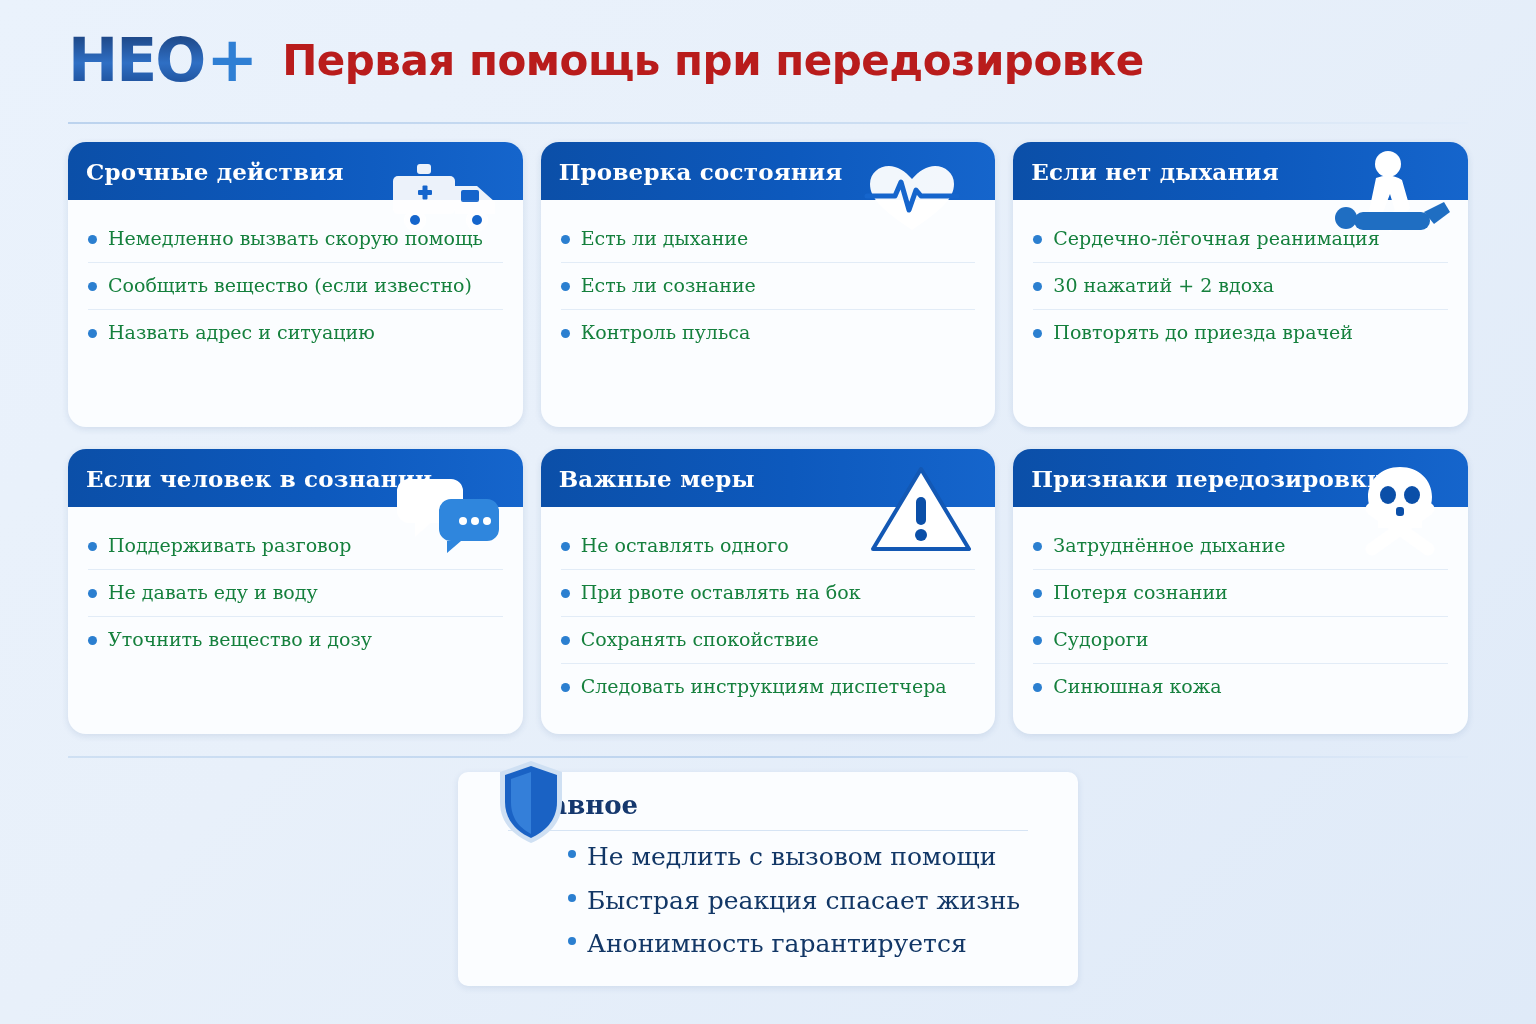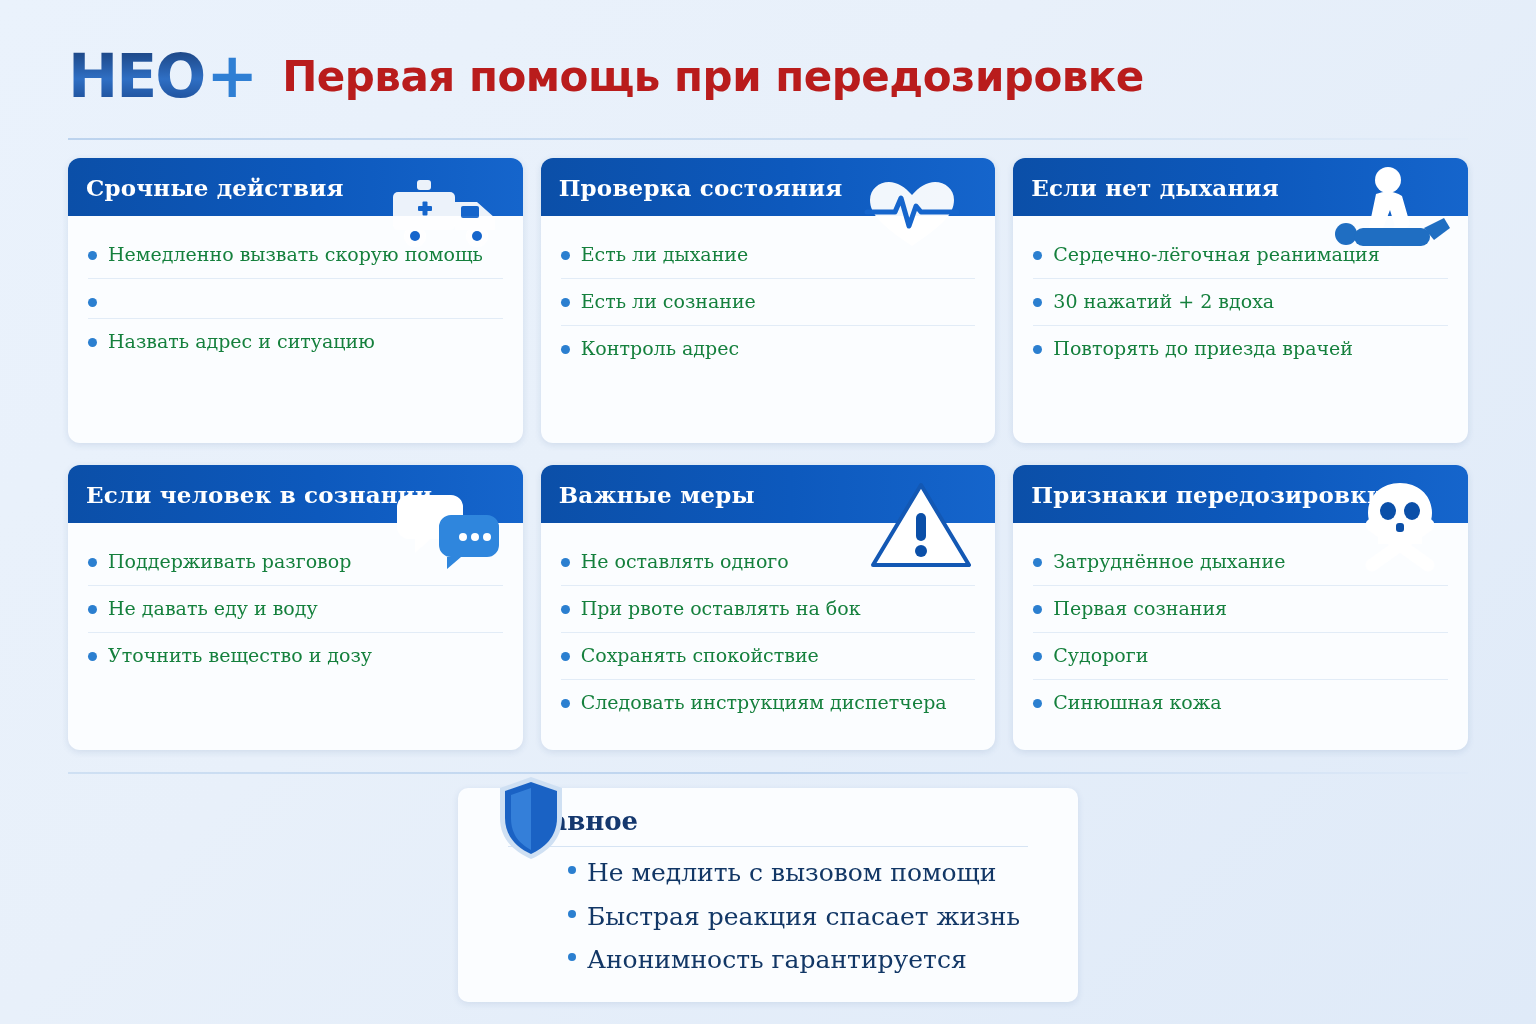--- a/index.html
+++ b/index.html
@@ -21,21 +21,21 @@
     height: 1024px;
     box-sizing: border-box;
     padding: 0 68px;
   }
 
   
   .header {
     display: flex;
     align-items: center;
     gap: 26px;
-    padding-top: 28px;
+    padding-top: 12px;
     height: 96px;
   }
   .logo {
     display: flex;
     align-items: center;
     font-family: "DejaVu Sans", sans-serif;
     font-weight: bold;
     font-size: 60px;
     letter-spacing: -2px;
     line-height: 1;
@@ -66,21 +66,21 @@
 
   
   .grid {
     display: grid;
     grid-template-columns: repeat(3, 1fr);
     gap: 22px 18px;
   }
   .card {
     position: relative;
     background: #fbfdff;
-    border-radius: 12px;
+    border-radius: 18px;
     box-shadow: 0 2px 7px rgba(30, 70, 130, 0.12);
     overflow: hidden;
     min-height: 285px;
   }
   .card-head {
     position: relative;
     background: linear-gradient(90deg, #0b4fa8 0%, #0d59bd 55%, #1565cc 100%);
     height: 58px;
     display: flex;
     align-items: center;
@@ -224,20 +224,21 @@
           </g>
         </svg>
       </div>
       <div class="card-body">
         <div class="item">
             <span class="dot"></span>
             <span>Немедленно вызвать скорую помощь</span>
           </div>
         <div class="item">
             <span class="dot"></span>
+            <span>Сообщить вещество (если известно)</span>
           </div>
         <div class="item">
             <span class="dot"></span>
             <span>Назвать адрес и ситуацию</span>
           </div>
       </div>
     </div>
 
     <div class="card">
       <div class="card-head">
@@ -251,21 +252,21 @@
         <div class="item">
             <span class="dot"></span>
             <span>Есть ли дыхание</span>
           </div>
         <div class="item">
             <span class="dot"></span>
             <span>Есть ли сознание</span>
           </div>
         <div class="item">
             <span class="dot"></span>
-            <span>Контроль адрес</span>
+            <span>Контроль пульса</span>
           </div>
       </div>
     </div>
 
     <div class="card">
       <div class="card-head">
         <h2>Если нет дыхания</h2>
         <svg class="card-icon" viewBox="0 0 150 110">
           <g fill="#ffffff">
             <circle cx="78" cy="18" r="13"></circle>
@@ -369,21 +370,21 @@
           </g>
         </svg>
       </div>
       <div class="card-body">
         <div class="item">
             <span class="dot"></span>
             <span>Затруднённое дыхание</span>
           </div>
         <div class="item">
             <span class="dot"></span>
-            <span>Первая сознания</span>
+            <span>Потеря сознании</span>
           </div>
         <div class="item">
             <span class="dot"></span>
             <span>Судороги</span>
           </div>
         <div class="item">
             <span class="dot"></span>
             <span>Синюшная кожа</span>
           </div>
       </div>

